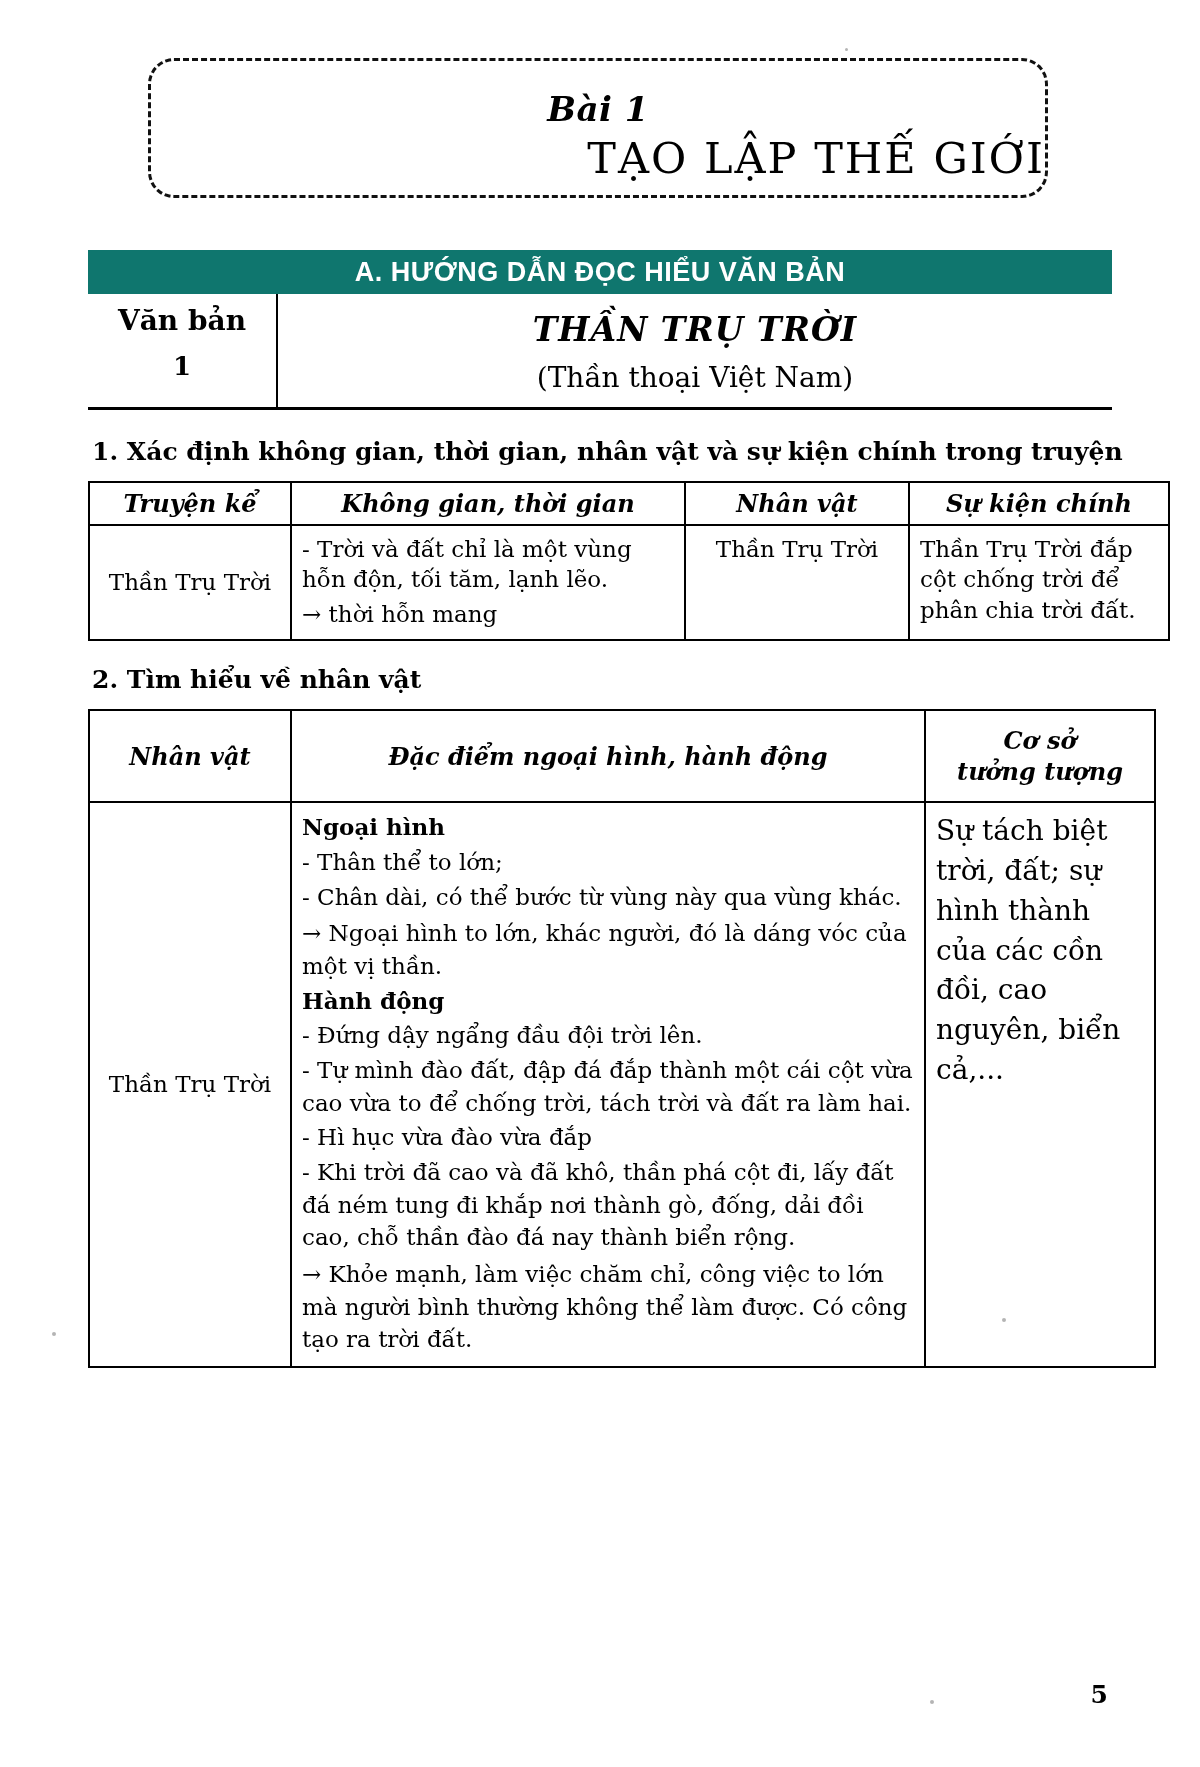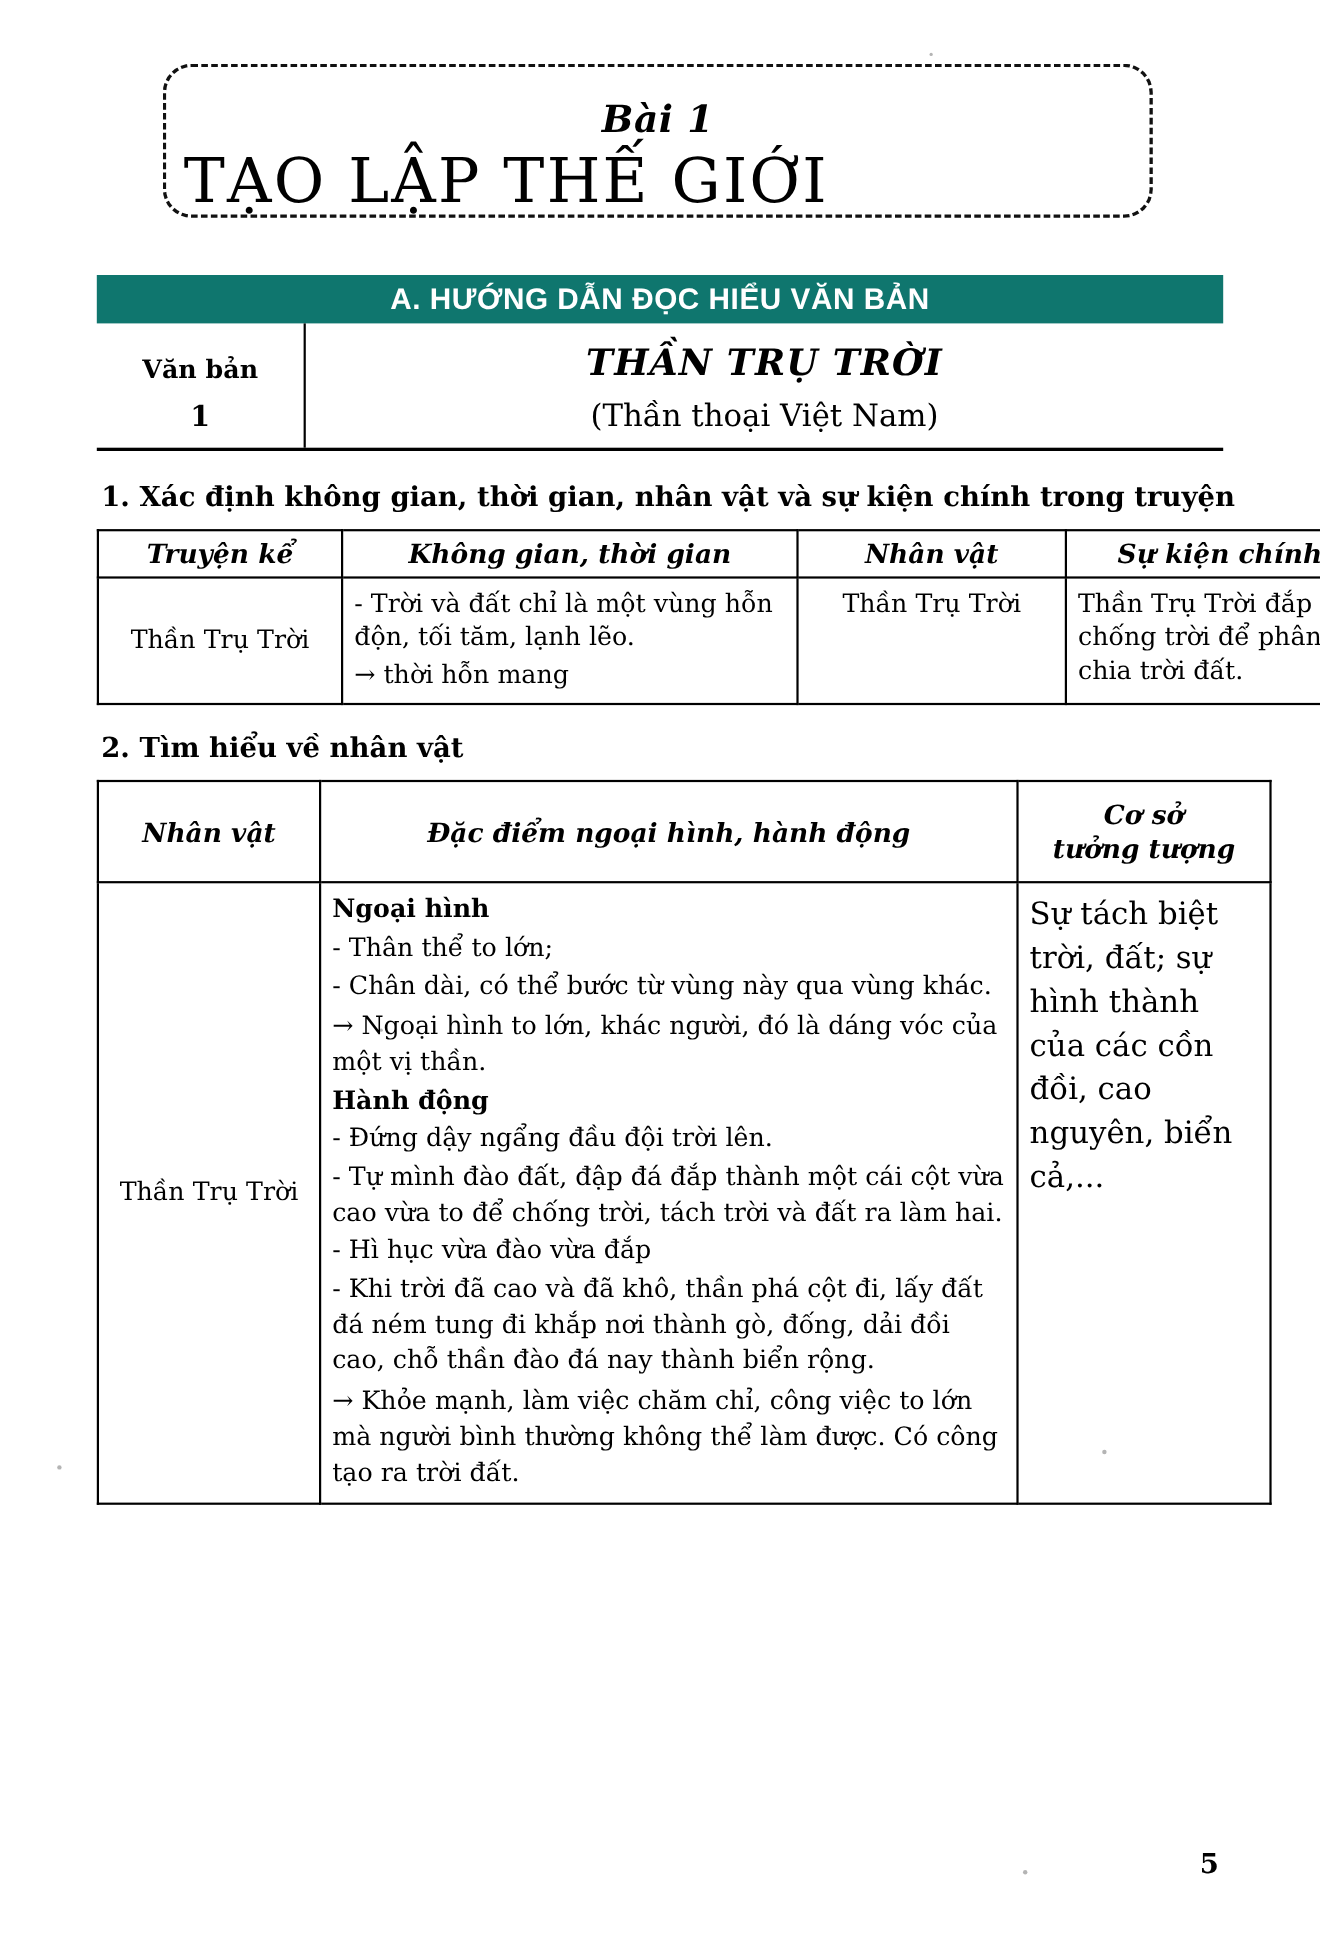--- a/index.html
+++ b/index.html
@@ -41,25 +41,25 @@
     width: 100%;
     text-align: center;
     font-family: "DejaVu Serif", serif;
     font-style: italic;
     font-weight: bold;
     font-size: 34px;
     letter-spacing: 0.5px;
   }
   .title-main {
     position: absolute;
-    left: 16px; top: 72px;
+    left: 0; top: 72px;
     width: 100%;
-    text-align: left;
-    font-family: "DejaVu Serif", serif;
-    font-size: 56px;
+    text-align: right;
+    font-family: "DejaVu Serif", serif;
+    font-size: 43px;
     letter-spacing: 2px;
   }
 
   
   .section-bar {
     position: absolute;
     left: 88px;
     top: 250px;
     width: 1024px;
     height: 44px;
@@ -89,22 +89,22 @@
     left: 0; top: 0;
     width: 190px;
     height: 113px;
     border-right: 2px solid #000;
     box-sizing: border-box;
     text-align: center;
   }
   .doc-head-left .vb-label {
     font-family: "DejaVu Serif", serif;
     font-weight: bold;
-    font-size: 23px;
-    margin-top: 29px;
+    font-size: 28px;
+    margin-top: 10px;
   }
   .doc-head-left .vb-num {
     font-family: "DejaVu Serif", serif;
     font-weight: bold;
     font-size: 26px;
     margin-top: 14px;
   }
   .doc-head-right {
     position: absolute;
     left: 190px;
@@ -145,21 +145,21 @@
     table-layout: fixed;
     font-family: "DejaVu Serif", serif;
   }
   table, th, td {
     border: 2px solid #000;
   }
   th {
     font-style: italic;
     font-weight: bold;
     text-align: center;
-    padding: 6px 16px;
+    padding: 6px 6px;
   }
   td {
     vertical-align: top;
     padding: 8px 10px;
   }
 
   
   #table1 {
     left: 88px;
     top: 481px;

